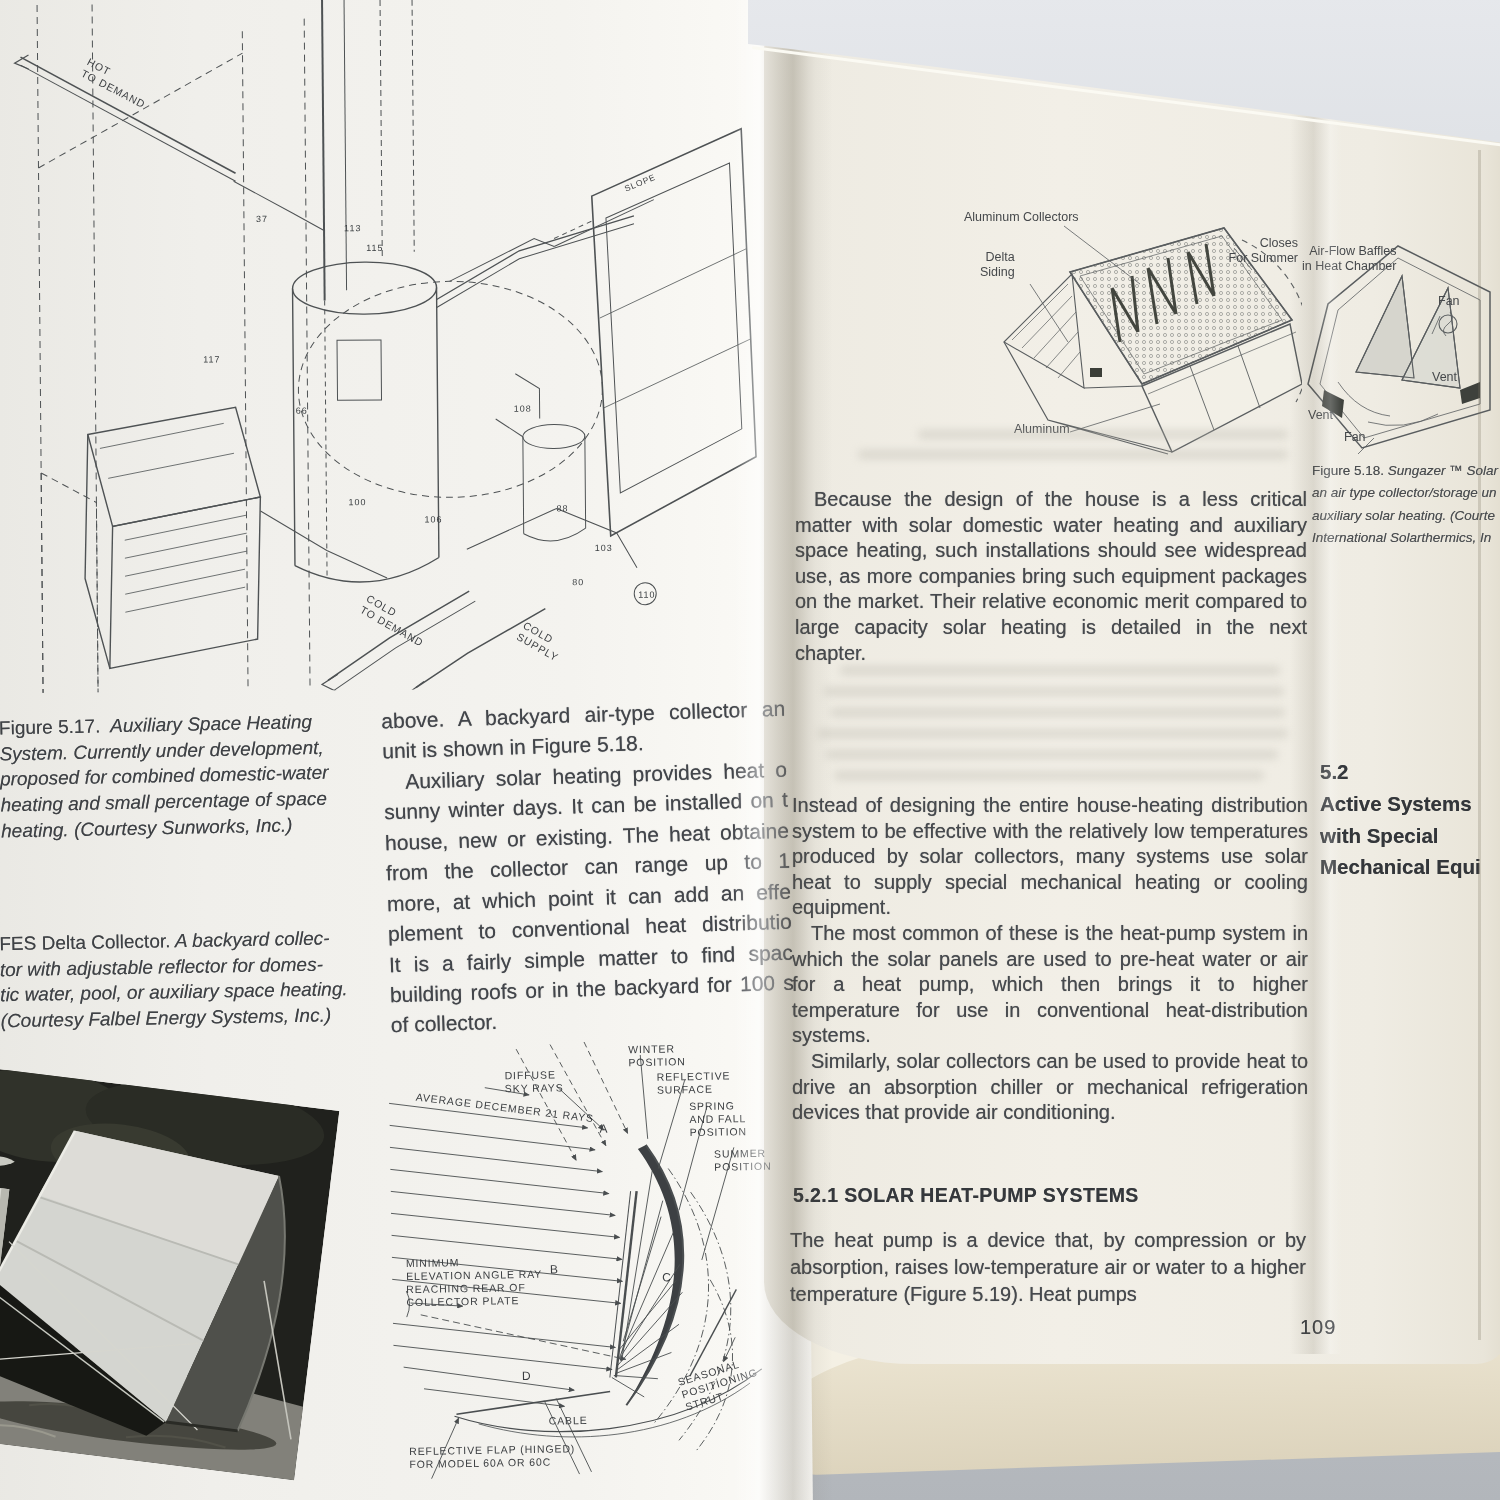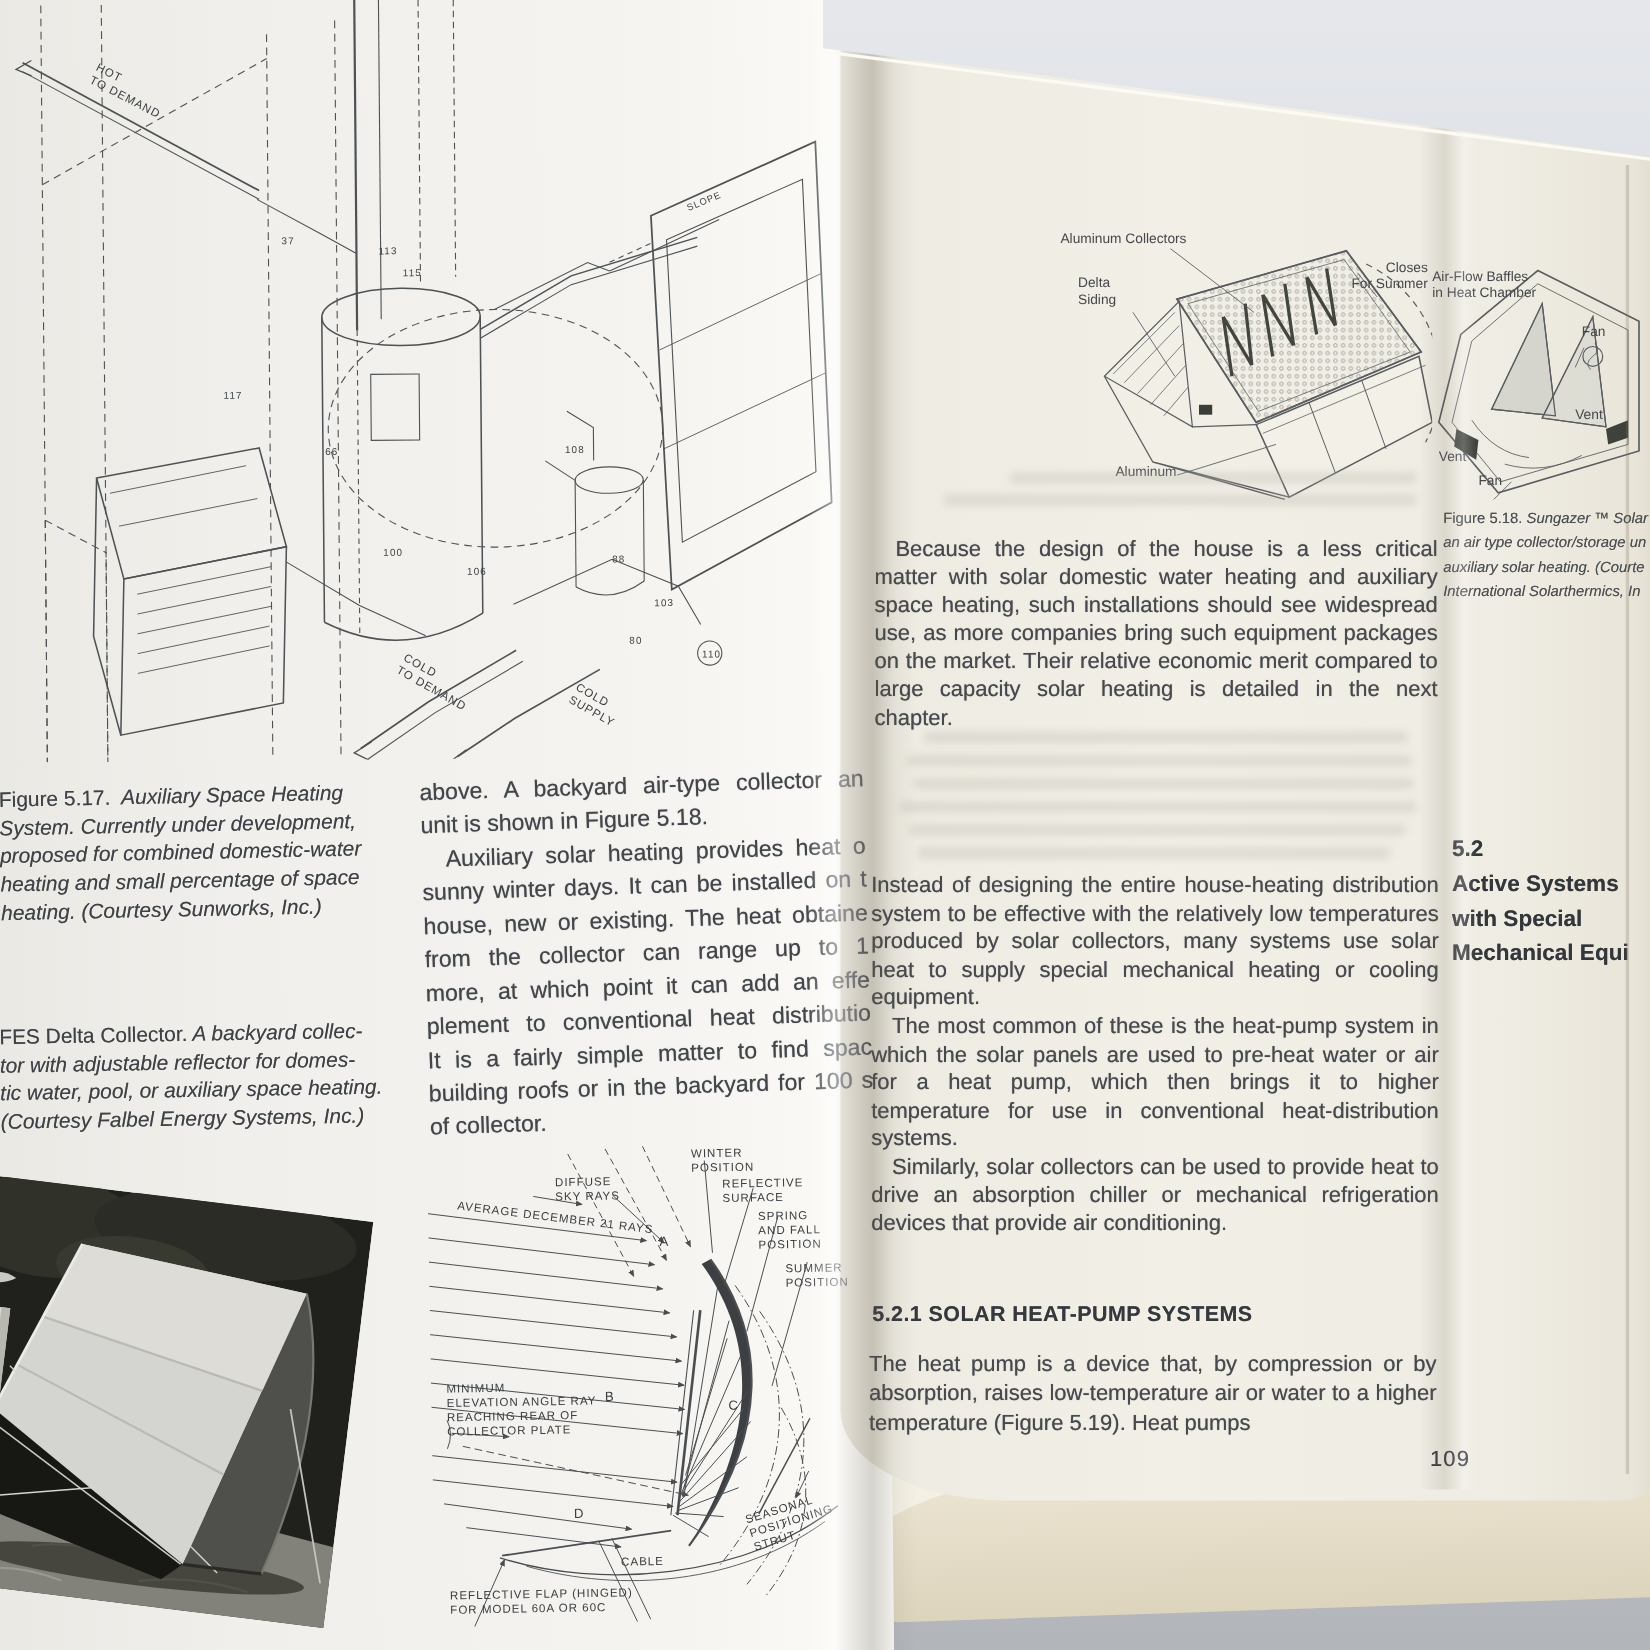--- a/index.html
+++ b/index.html
@@ -37,21 +37,21 @@
   .midcol{font-size:21px;line-height:1.45;color:#42454a;text-shadow:0 0 .8px rgba(66,69,74,.7);}
   .midcol .jl{text-align:justify;text-align-last:justify;}
   .cap{font-size:19px;line-height:1.35;color:#3e4145;font-style:italic;text-shadow:0 0 .6px rgba(62,65,69,.6);}
   .cap .rom{font-style:normal;}
   .cap518{font-size:13.5px;line-height:1.66;color:#4a4d50;font-style:italic;white-space:nowrap;text-shadow:0 0 .5px rgba(74,77,80,.6);}
   .cap518 .rom{font-style:normal;}
   .h52{font-size:20.5px;font-weight:bold;line-height:1.55;color:#33363a;text-shadow:0 0 .6px rgba(51,54,58,.65);}
   .h521{font-size:19.5px;font-weight:bold;letter-spacing:.4px;color:#35383c;text-shadow:0 0 .6px rgba(53,56,60,.65);}
   .pagenum{font-size:20px;color:#3c3f43;letter-spacing:1px;text-shadow:0 0 .6px rgba(60,63,67,.6);}
   .dlab{position:absolute;font-size:10.5px;line-height:1.25;letter-spacing:.9px;color:#3b3e41;white-space:pre-line;}
-  .dlab2{position:absolute;font-size:12.5px;line-height:1.2;color:#45484b;white-space:pre-line;}
+  .dlab2{position:absolute;font-size:12.5px;line-height:1.2;color:#45484b;white-space:pre-line;text-align:right;}
   .ghost{position:absolute;border-radius:4px;background:#bdbab0;filter:blur(4px);opacity:.42;}
   svg{display:block;}
   svg text{font-family:"Liberation Sans",sans-serif;}
 </style>
 </head>
 <body>
 
 <div class="stage">
 
   <div class="abs under-white"></div>
@@ -278,21 +278,21 @@
 POSITION</div>
     <div class="dlab" style="left:116px;top:26px;">DIFFUSE
 SKY RAYS</div>
     <div class="dlab" style="left:26px;top:58px;transform:rotate(8deg);">AVERAGE  DECEMBER  21  RAYS</div>
     <div class="dlab" style="left:14px;top:212px;">MINIMUM
 ELEVATION  ANGLE  RAY
 REACHING  REAR  OF
 COLLECTOR  PLATE</div>
     <div class="dlab" style="left:286px;top:322px;transform:rotate(-16deg);">SEASONAL
 POSITIONING  STRUT</div>
-    <div class="dlab" style="left:170px;top:372px;">CABLE</div>
+    <div class="dlab" style="left:154px;top:372px;">CABLE</div>
     <div class="dlab" style="left:14px;top:400px;">REFLECTIVE  FLAP (HINGED)
 FOR  MODEL  60A  OR  60C</div>
     <div class="dlab" style="left:210px;top:80px;font-size:12px;">A</div>
     <div class="dlab" style="left:158px;top:220px;font-size:12px;">B</div>
     <div class="dlab" style="left:270px;top:230px;font-size:12px;">C</div>
     <div class="dlab" style="left:128px;top:326px;font-size:12px;">D</div>
   </div>
 
   <div class="abs" style="left:952px;top:192px;width:350px;height:285px;">
     <svg width="350" height="285" viewBox="0 0 350 285">

